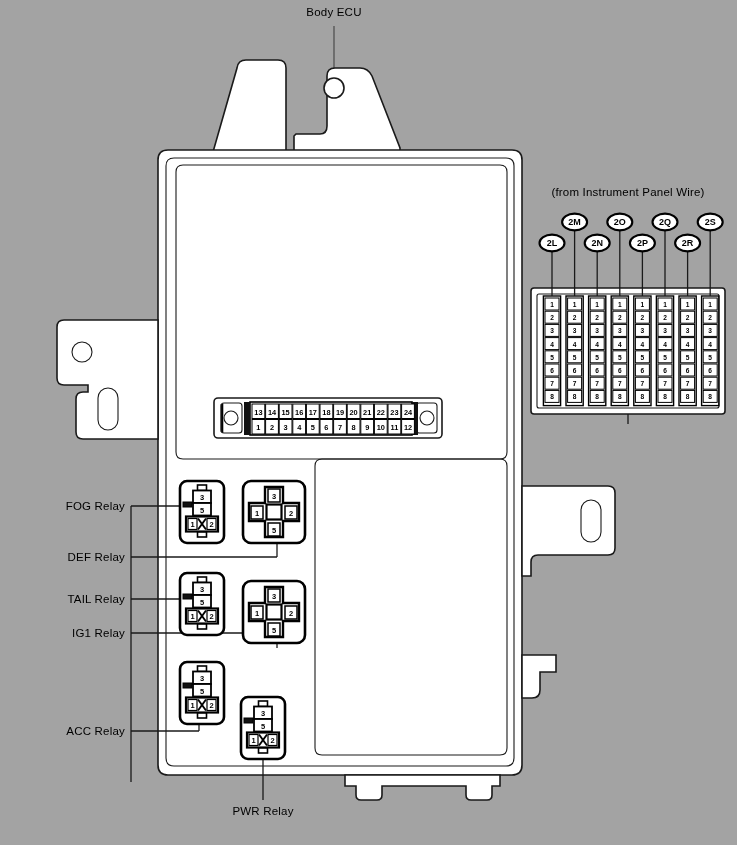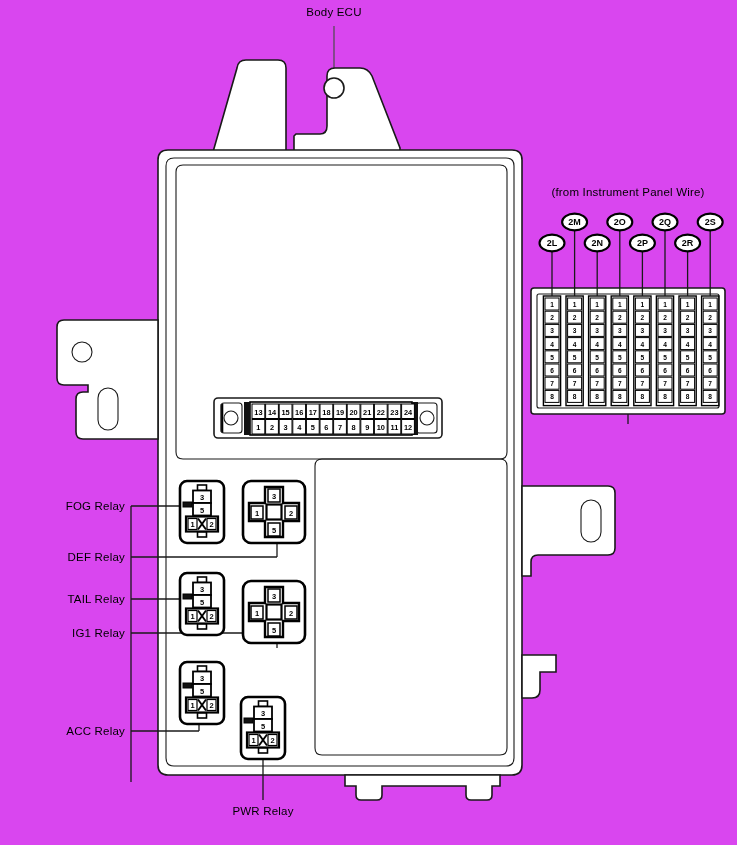--- a/index.html
+++ b/index.html
@@ -10,21 +10,21 @@
   }
   body {
     font-family: "Liberation Sans", sans-serif;
     color: #000000;
   }
   #diagram-root {
     position: relative;
     width: 737px;
     height: 845px;
     overflow: hidden;
-    background: #d946ef;
+    background: #a3a3a3;
   }
   #diagram-svg {
     position: absolute;
     left: 0;
     top: 0;
     width: 737px;
     height: 845px;
     display: block;
   }
   .lbl {

